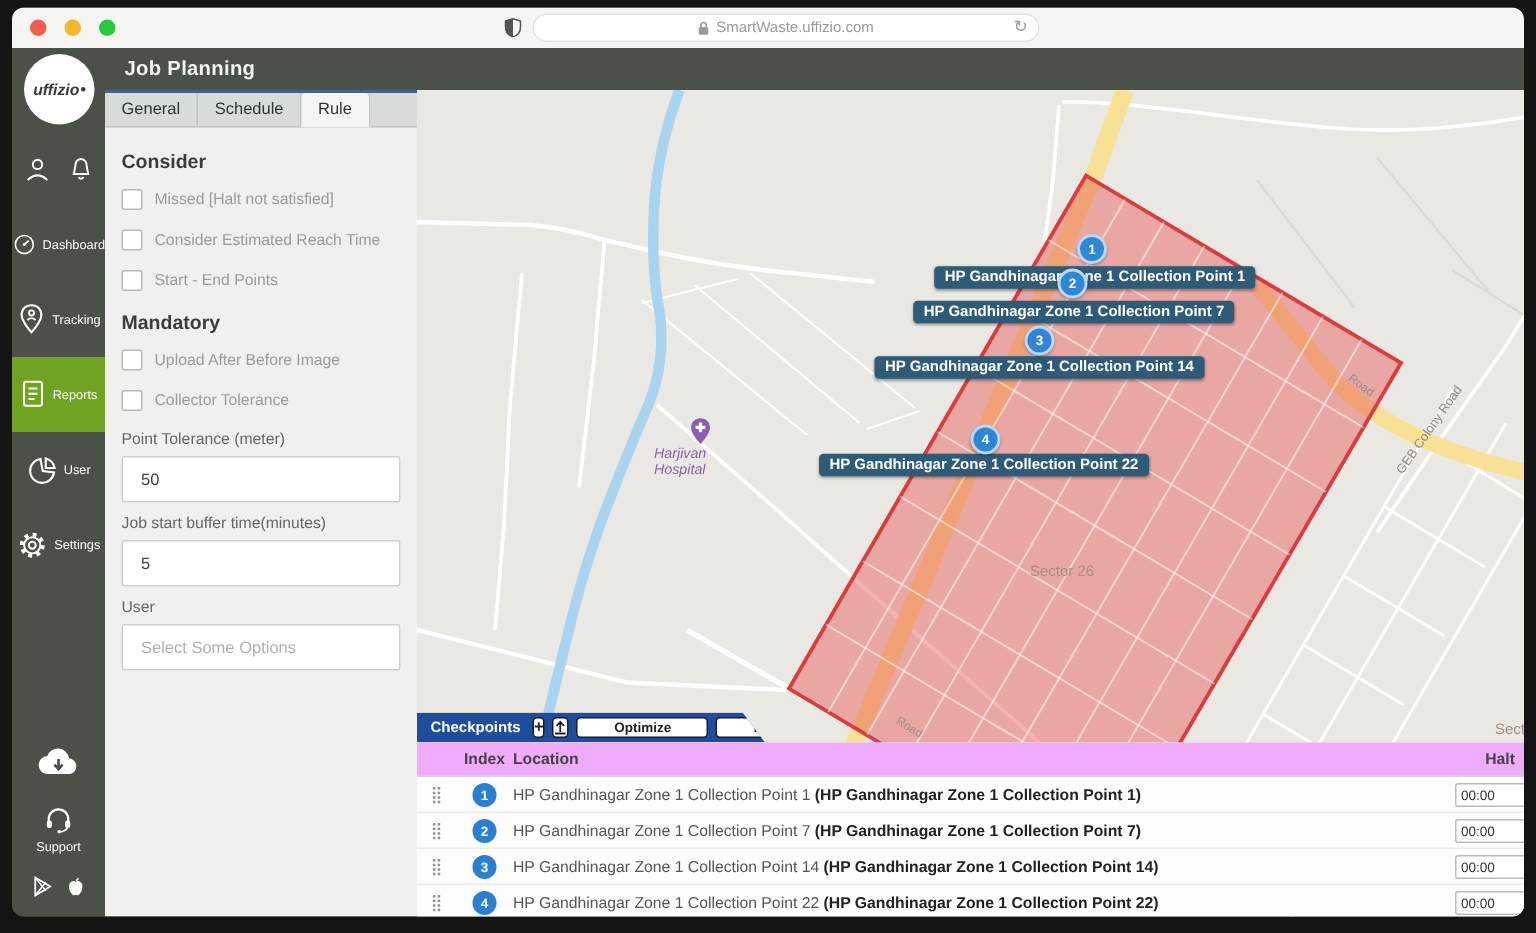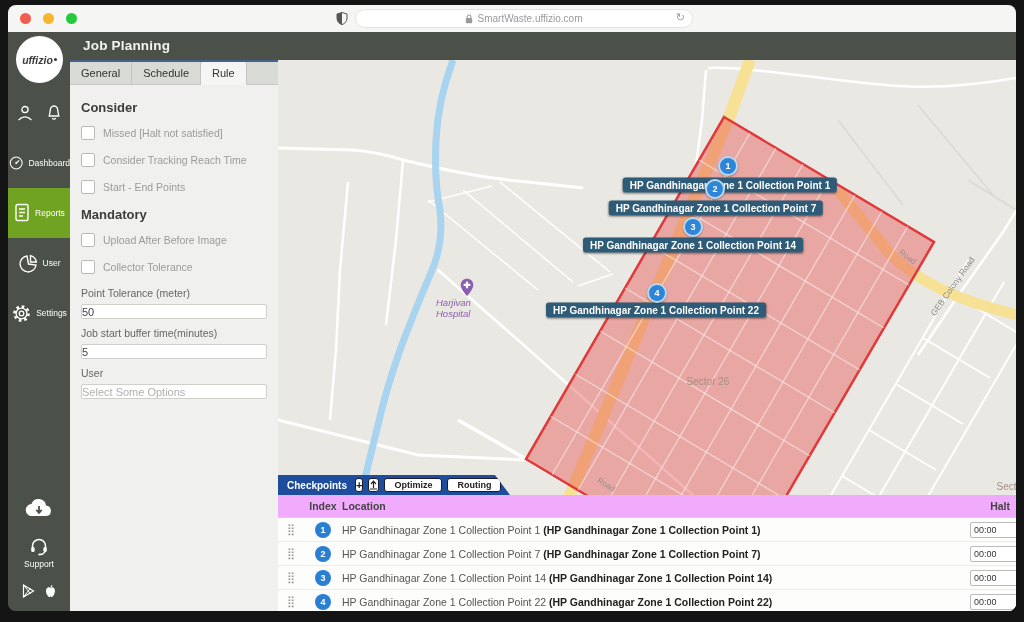--- a/index.html
+++ b/index.html
@@ -33,36 +33,36 @@
   
   .panel{position:absolute;left:62px;top:28px;width:208px;bottom:0;background:#f0f0ee;border-top:2px solid #47618d;box-sizing:border-box;}
   .tabbar{height:22px;background:#d9dbd7;display:flex;border-bottom:1px solid #c6c6c3;}
   .tab{padding:0 11px;font-size:11px;color:#333;display:flex;align-items:center;border-right:1px solid #c3c3c0;cursor:pointer;}
   .tab.active{background:#f5f5f3;border-bottom:1px solid #f5f5f3;margin-bottom:-1px;border-radius:3px 3px 0 0;}
   .panel-body{padding:8px 11px;}
   .section-h{font-size:13px;color:#3c3c3c;margin:7px 0 11px;font-weight:bold;}
   .cb{display:flex;align-items:center;gap:8px;margin-bottom:13px;font-size:10.5px;color:#9b9b9b;cursor:pointer;}
   .cb .box{width:12px;height:12px;border:1px solid #b9b9b6;background:#fff;border-radius:2px;flex:0 0 auto;}
   .field-label{font-size:10.5px;color:#666;margin:6px 0 5px;}
-  .text-input{display:block;width:100%;box-sizing:border-box;height:15px;border:1px solid #cfcfcc;border-radius:2px;font-size:11px;color:#444;padding:0 0;background:#fff;font-family:inherit;margin-bottom:8px;}
+  .text-input{display:block;width:100%;box-sizing:border-box;height:31px;border:1px solid #cfcfcc;border-radius:2px;font-size:11px;color:#444;padding:0 12px;background:#fff;font-family:inherit;margin-bottom:8px;}
   .text-input::placeholder{color:#b0b0ad;}
 
   
   .map{position:absolute;left:270px;top:28px;right:0;bottom:0;overflow:hidden;background:#eae8e2;}
   .map-svg{position:absolute;left:0;top:0;}
   .mk-label{position:absolute;transform:translate(-50%,-50%);background:#2e5c78;color:#fff;font-size:10px;font-weight:bold;padding:2px 7px;border-radius:3px;white-space:nowrap;box-shadow:0 1px 2px rgba(0,0,0,.35);}
   .mk-circle{position:absolute;transform:translate(-50%,-50%);width:16px;height:16px;border-radius:50%;background:#2f86d6;border:2px solid #b9d8f2;color:#fff;font-size:9px;font-weight:bold;display:flex;align-items:center;justify-content:center;box-shadow:0 1px 2px rgba(0,0,0,.3);}
   .poi-pin{position:absolute;left:189px;top:237px;transform:translate(-50%,-100%);}
   .poi-label{position:absolute;left:190px;top:238px;transform:translateX(-50%);color:#8a5fb0;font-size:9.5px;text-align:left;width:64px;line-height:1.15;font-style:italic;}
   .area-label{position:absolute;transform:translate(-50%,-50%);color:#a09181;font-size:10px;text-align:center;width:44px;line-height:1.15;}
 
   
   .cp-banner{position:absolute;left:0;top:415px;height:20px;width:232px;background:#1e4d9e;clip-path:polygon(0 0,calc(100% - 15px) 0,100% 100%,0 100%);display:flex;align-items:center;gap:5px;padding:0 22px 0 9px;box-sizing:border-box;justify-content:space-between;}
   .cp-title{color:#fff;font-size:10px;font-weight:bold;margin-right:3px;}
-  .cp-btn{background:#fff;border:1px solid #1a1a30;border-radius:3px;font-size:9px;font-weight:bold;color:#222;height:14px;display:flex;align-items:center;justify-content:center;padding:0 9px;cursor:pointer;font-family:inherit;}
+  .cp-btn{background:#fff;border:1px solid #1a1a30;border-radius:3px;font-size:9px;font-weight:bold;color:#222;height:14px;display:flex;align-items:center;justify-content:center;padding:0 24px;cursor:pointer;font-family:inherit;}
   .cp-btn.sq{width:16px;padding:0;font-size:11px;}
   .cp-table{position:absolute;left:0;right:0;top:435px;bottom:0;background:#fbfbfa;}
   .cp-head{height:22px;background:#f0abfc;display:grid;grid-template-columns:26px 38px 1fr 50px;align-items:center;font-size:10.5px;font-weight:bold;color:#444;border-bottom:1px solid #d5d5d2;}
   .cp-head .h-halt{text-align:right;padding-right:6px;}
   .cp-row{height:23px;display:grid;grid-template-columns:26px 38px 1fr 50px;align-items:center;border-bottom:1px solid #ececea;background:#fdfdfc;font-size:10.5px;color:#555;}
   .drag{color:#8f8f8f;font-size:11px;text-align:center;cursor:grab;}
   .idx-circle{width:16px;height:16px;border-radius:50%;background:#2b7fd2;color:#fff;font-size:9px;font-weight:bold;display:flex;align-items:center;justify-content:center;margin:0 auto;}
   .loc{white-space:nowrap;overflow:hidden;}
   .loc b{color:#222;}
   .halt-cell{position:relative;height:100%;}
@@ -113,20 +113,28 @@
       </div>
       <div class="nav">
         <div class="nav-item">
           <svg width="22" height="20" viewBox="0 0 22 20">
               <circle cx="11" cy="10" r="8" fill="none" stroke="#fff" stroke-width="1.4"></circle>
               <path d="M11,10 L15,6.5" stroke="#fff" stroke-width="1.6"></path>
               <circle cx="11" cy="10" r="1.4" fill="#fff"></circle>
             </svg>
           <span>Dashboard</span>
         </div>
+        <div class="nav-item">
+          <svg width="20" height="22" viewBox="0 0 20 22">
+              <path d="M10,1.5 C6,1.5 3.4,4.3 3.4,7.8 C3.4,12.4 10,19.5 10,19.5 C10,19.5 16.6,12.4 16.6,7.8 C16.6,4.3 14,1.5 10,1.5 Z" fill="none" stroke="#fff" stroke-width="1.4"></path>
+              <circle cx="10" cy="6.6" r="1.7" fill="none" stroke="#fff" stroke-width="1.2"></circle>
+              <path d="M7.2,11.4 Q10,8.8 12.8,11.4" fill="none" stroke="#fff" stroke-width="1.2"></path>
+            </svg>
+          <span>Tracking</span>
+        </div>
         <div class="nav-item active">
           <svg width="18" height="22" viewBox="0 0 18 22">
               <rect x="3" y="2.5" width="12" height="16" rx="1.5" fill="none" stroke="#fff" stroke-width="1.4"></rect>
               <path d="M6,7 H12 M6,10.5 H12 M6,14 H10" stroke="#fff" stroke-width="1.3"></path>
             </svg>
           <span>Reports</span>
         </div>
         <div class="nav-item">
           <svg width="21" height="21" viewBox="0 0 21 21">
               <path d="M9,3 A8,8 0 1 0 18,12 L10.5,11 Z" fill="none" stroke="#fff" stroke-width="1.4"></path>
@@ -178,21 +186,21 @@
         <div class="tab active">Rule</div>
       </div>
       <div class="panel-body">
         <div class="section-h">Consider</div>
         <label class="cb">
             <span class="box"></span>
             <span>Missed [Halt not satisfied]</span>
           </label>
         <label class="cb">
             <span class="box"></span>
-            <span>Consider Tracking Reach Time</span>
+            <span>Consider Estimated Reach Time</span>
           </label>
         <label class="cb">
             <span class="box"></span>
             <span>Start - End Points</span>
           </label>
 
         <div class="section-h">Mandatory</div>
         <label class="cb">
             <span class="box"></span>
             <span>Upload After Before Image</span>

